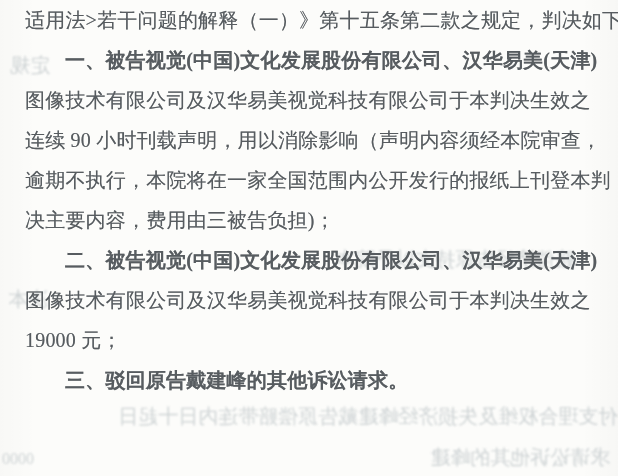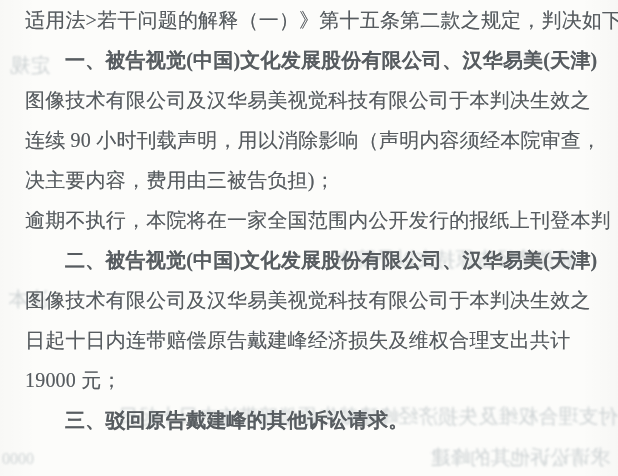--- a/index.html
+++ b/index.html
@@ -78,22 +78,21 @@
   <span class="bleed b2">决本</span>
   <span class="bleed b4">付支理合权维及失损济经峰建戴告原偿赔带连内日十起日</span>
   <span class="bleed b5">求请讼诉他其的峰建</span>
   <span class="bleed b6 no-mirror">0000</span>
 
   <div class="textblock">
     <div class="line">适用法&gt;若干问题的解释（一）》第十五条第二款之规定，判决如下：</div>
     <div class="line indent">一、被告视觉(中国)文化发展股份有限公司、汉华易美(天津)</div>
     <div class="line">图像技术有限公司及汉华易美视觉科技有限公司于本判决生效之</div>
     <div class="line">连续 90 小时刊载声明，用以消除影响（声明内容须经本院审查，</div>
+    <div class="line">逾期不执行，本院将在一家全国范围内公开发行的报纸上刊登本判</div>
     <div class="line">决主要内容，费用由三被告负担)；</div>
-    <div class="line">逾期不执行，本院将在一家全国范围内公开发行的报纸上刊登本判</div>
     <div class="line indent">二、被告视觉(中国)文化发展股份有限公司、汉华易美(天津)</div>
     <div class="line">图像技术有限公司及汉华易美视觉科技有限公司于本判决生效之</div>
-    <div class="line">日起十日内连带赔偿原告戴建峰经济损失及维权合理支出共计</div>
     <div class="line">19000 元；</div>
     <div class="line indent">三、驳回原告戴建峰的其他诉讼请求。</div>
   </div>
 
 </div>
 
 </body></html>

